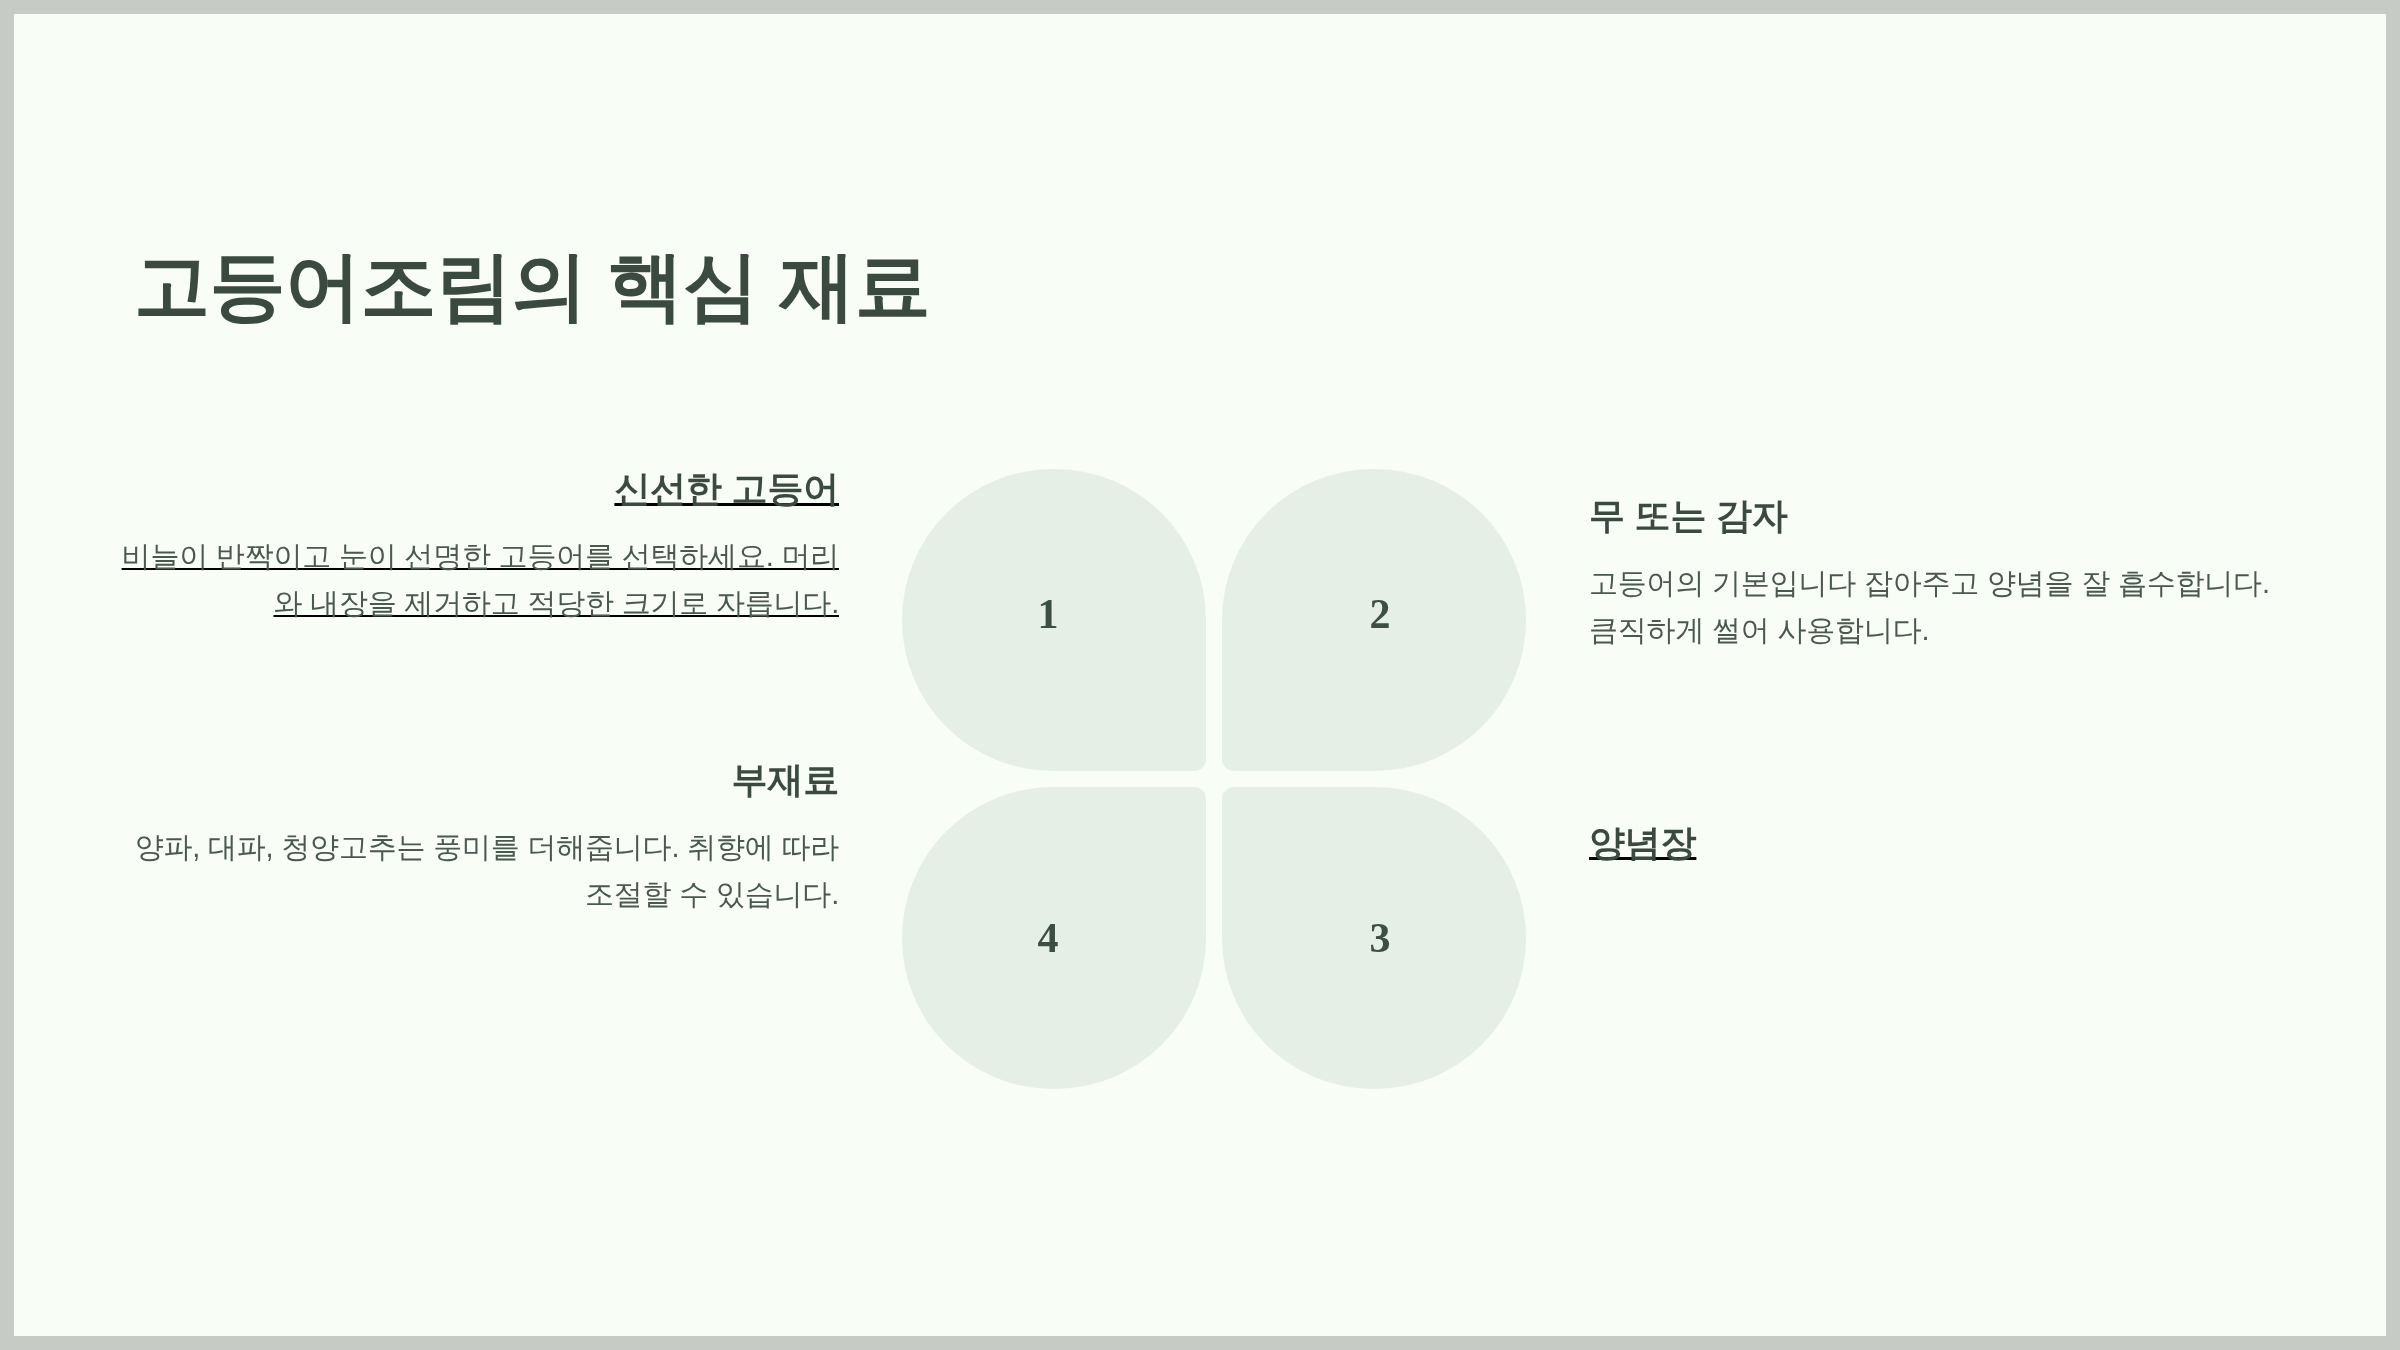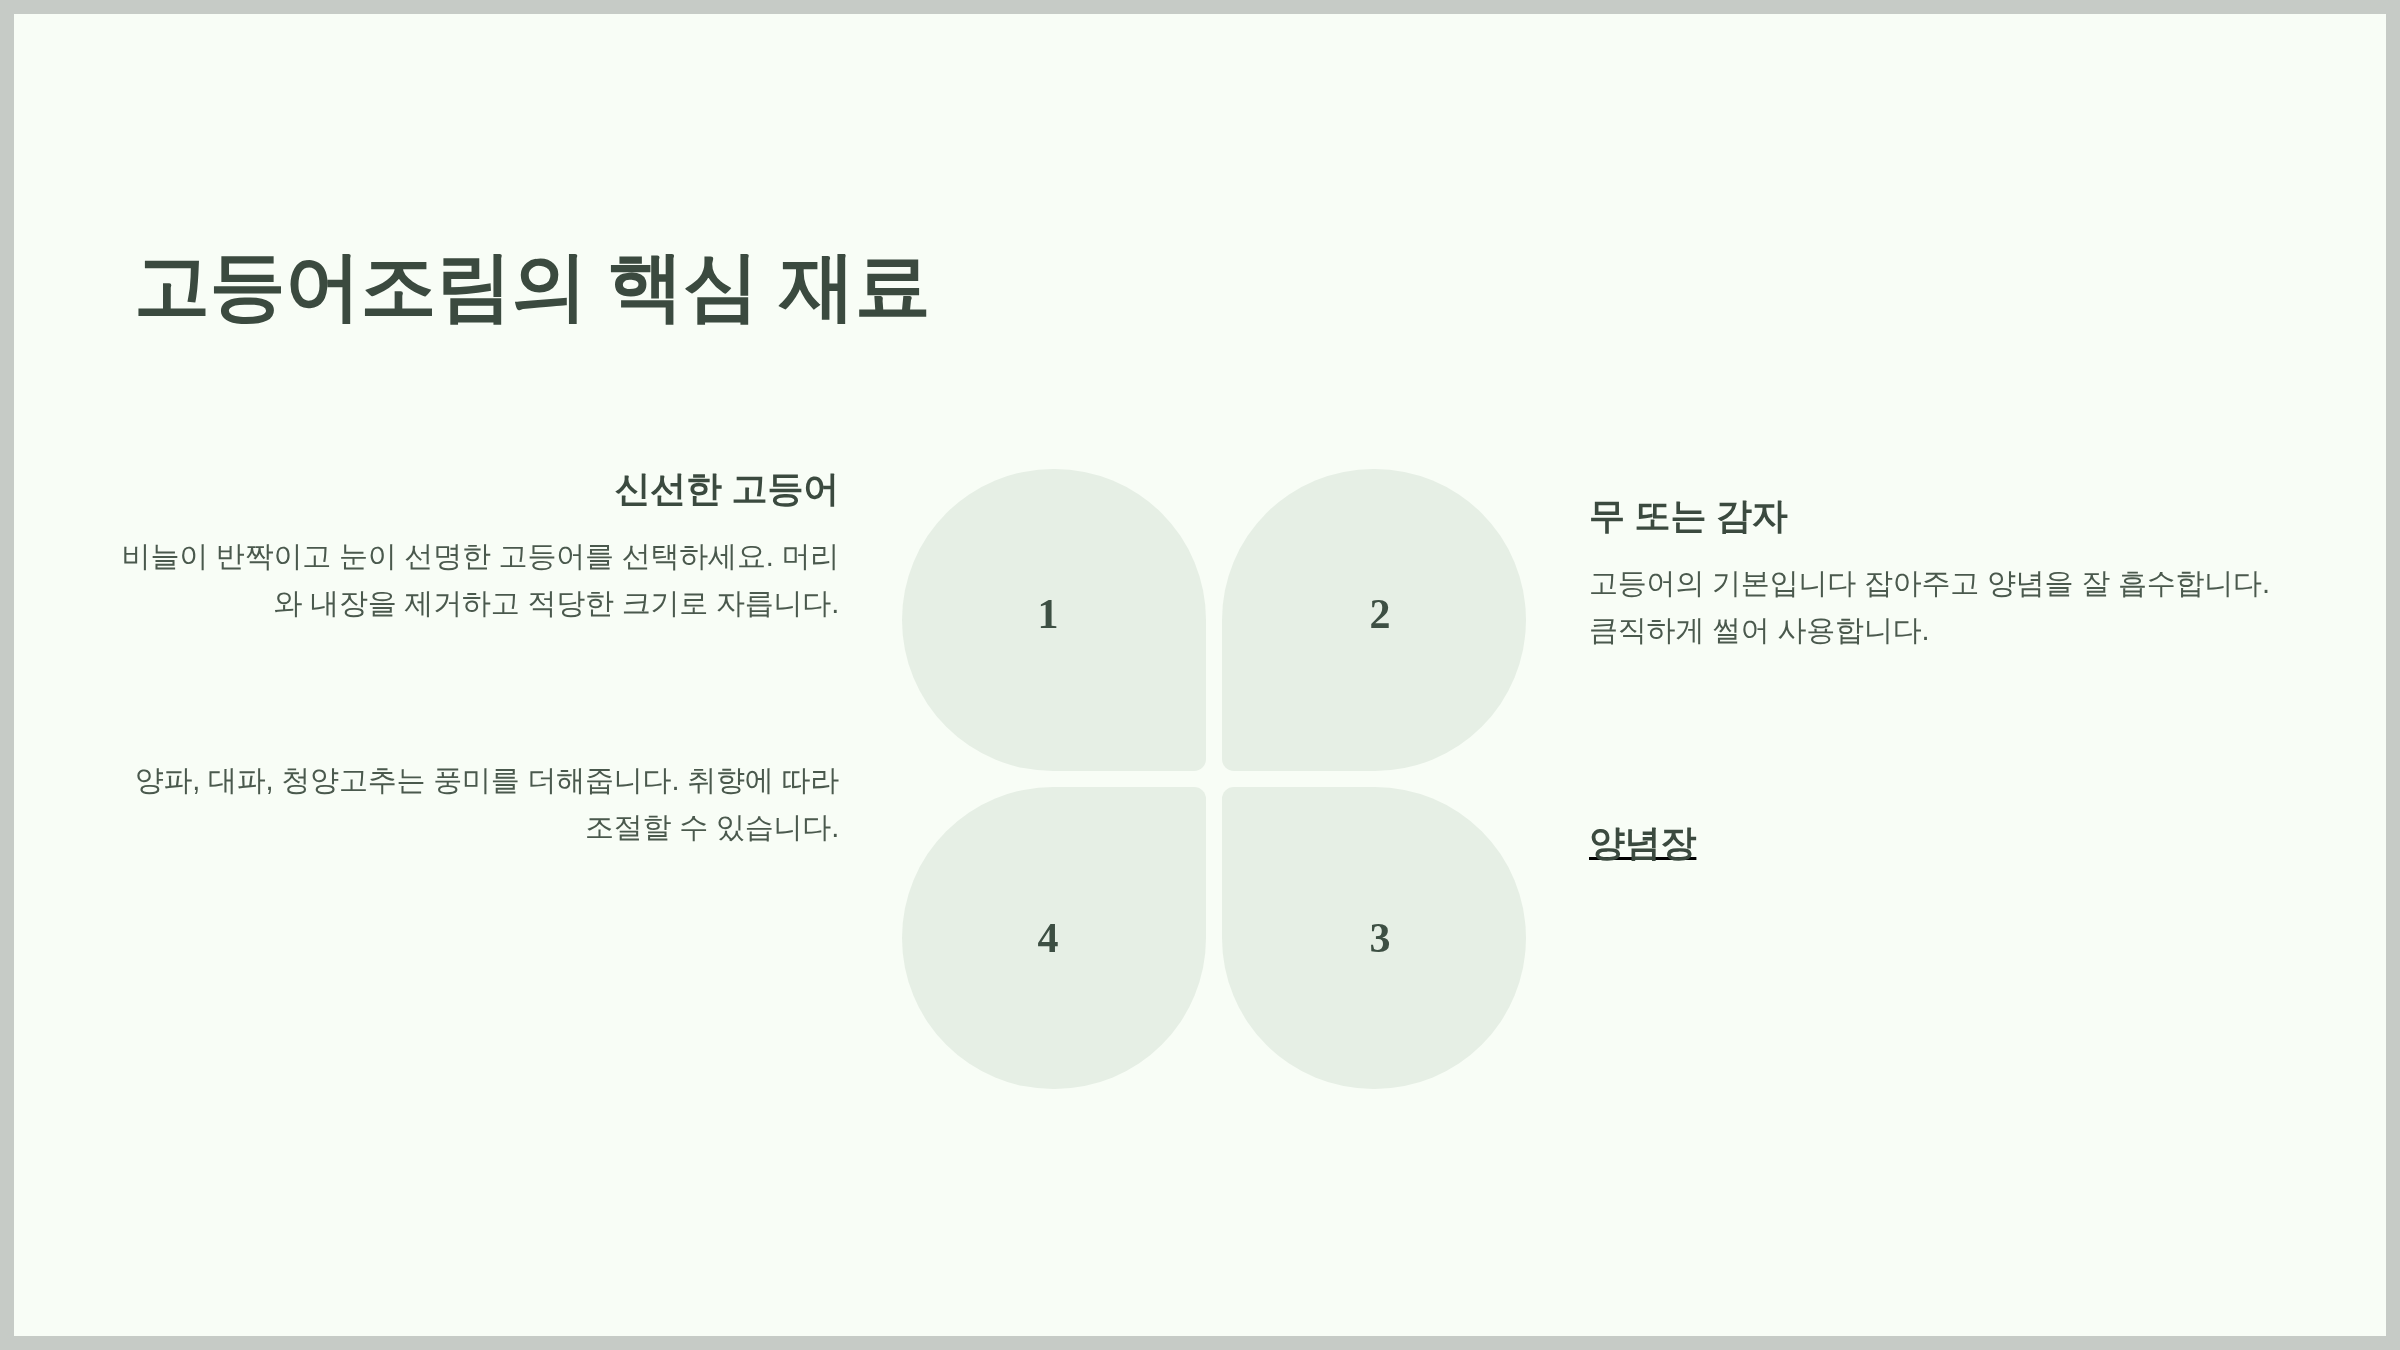--- a/index.html
+++ b/index.html
@@ -59,21 +59,21 @@
     position: absolute;
     left: 1575px;
     top: 430px;
     width: 705px;
     text-align: left;
   }
 
   .block {
     position: relative;
   }
-  .block.top-left   { margin-top: 22px; }
+  .block.top-left   { margin-top: 22px; text-decoration: underline; }
   .block.bottom-left{ margin-top: 130px; }
   .block.top-right  { margin-top: 49px; }
   .block.bottom-right{ margin-top: 166px; text-decoration: underline; }
 
   .block-title {
     font-size: 36px;
     font-weight: 700;
     color: #3b4a3f;
     line-height: 1.3;
     margin: 0 0 20px 0;
@@ -144,20 +144,21 @@
     <h1 class="slide-title">고등어조림의 핵심 재료</h1>
 
     <div class="col-left">
 
       <div class="block top-left">
         <div class="block-title">신선한 고등어</div>
         <p class="block-body">비늘이 반짝이고 눈이 선명한 고등어를 선택하세요. 머리와 내장을 제거하고 적당한 크기로 자릅니다.</p>
       </div>
 
       <div class="block bottom-left">
+        <div class="block-title">부재료</div>
         <p class="block-body">양파, 대파, 청양고추는 풍미를 더해줍니다. 취향에 따라 조절할 수 있습니다.</p>
       </div>
 
     </div>
 
     <div class="clover">
       <div class="petal petal-1">
         <span class="num">1</span>
       </div>
       <div class="petal petal-2">

